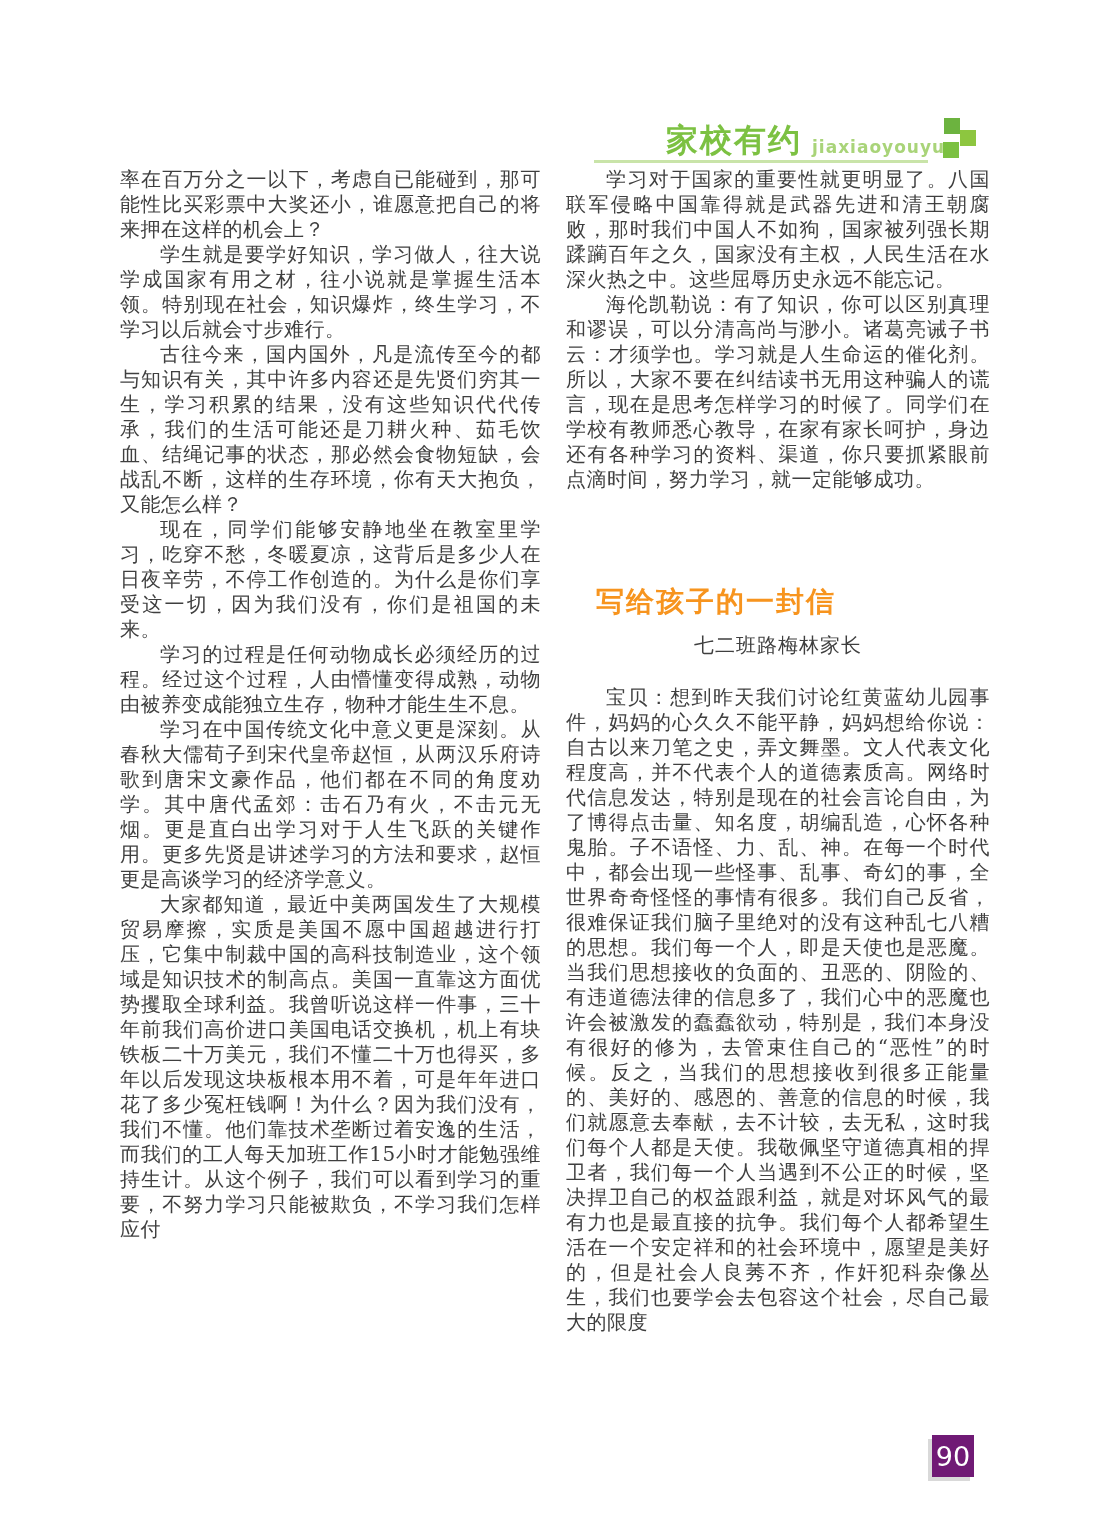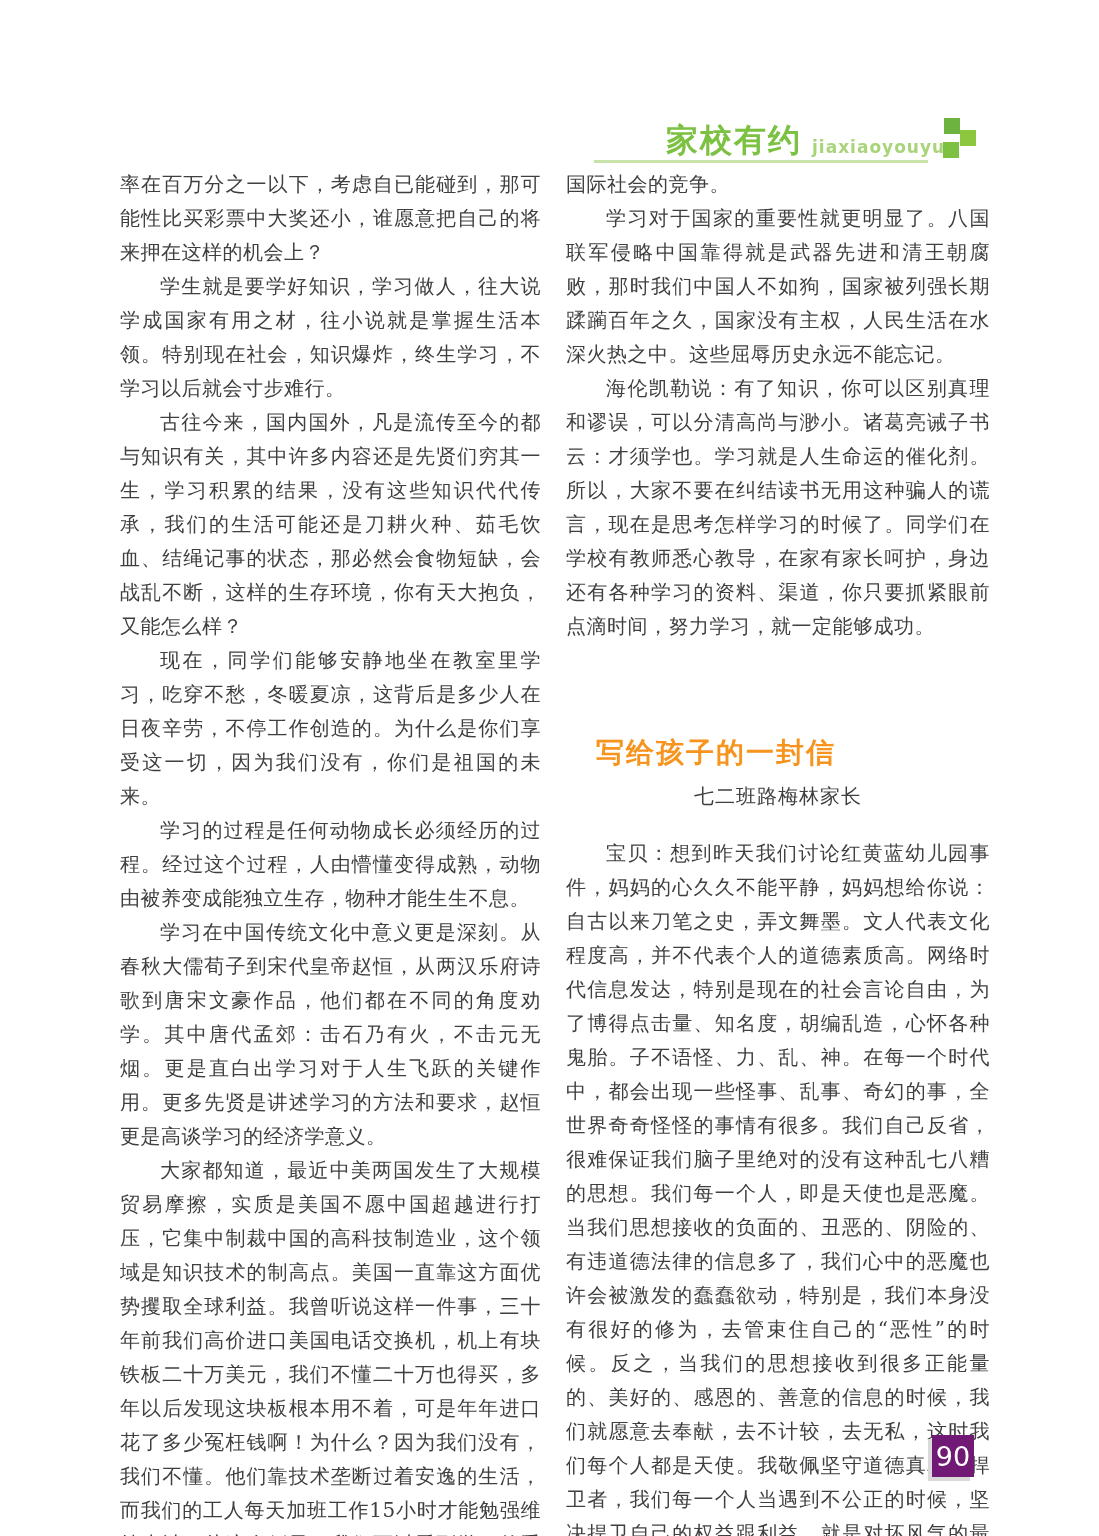--- a/index.html
+++ b/index.html
@@ -35,21 +35,21 @@
   .pixel-icon .sq1{left:6px;top:0;background:#6cb33f;}
   .pixel-icon .sq2{left:22px;top:12px;background:#8dc63f;}
   .pixel-icon .sq3{left:5px;top:24px;background:#7cc142;}
 
   
   .col{position:absolute;top:146px;}
   .col-left{left:120px;width:421px;}
   .col-right{left:566px;width:424px;}
   .col p{
     margin:0;
-    font-size:20px;line-height:34px;letter-spacing:0.5px;
+    font-size:20px;line-height:25px;letter-spacing:0.5px;
     color:#3f3f3f;
     text-align:justify;
     text-indent:2em;
   }
   .col p.cont{text-indent:0;}
 
   
   .article{margin-top:89px;}
   .art-title{
     font-weight:bold;color:#f7941e;
@@ -97,21 +97,20 @@
     <p class="cont">率在百万分之一以下，考虑自已能碰到，那可能性比买彩票中大奖还小，谁愿意把自己的将来押在这样的机会上？</p>
     <p>学生就是要学好知识，学习做人，往大说学成国家有用之材，往小说就是掌握生活本领。特别现在社会，知识爆炸，终生学习，不学习以后就会寸步难行。</p>
     <p>古往今来，国内国外，凡是流传至今的都与知识有关，其中许多内容还是先贤们穷其一生，学习积累的结果，没有这些知识代代传承，我们的生活可能还是刀耕火种、茹毛饮血、结绳记事的状态，那必然会食物短缺，会战乱不断，这样的生存环境，你有天大抱负，又能怎么样？</p>
     <p>现在，同学们能够安静地坐在教室里学习，吃穿不愁，冬暖夏凉，这背后是多少人在日夜辛劳，不停工作创造的。为什么是你们享受这一切，因为我们没有，你们是祖国的未来。</p>
     <p>学习的过程是任何动物成长必须经历的过程。经过这个过程，人由懵懂变得成熟，动物由被养变成能独立生存，物种才能生生不息。</p>
     <p>学习在中国传统文化中意义更是深刻。从春秋大儒荀子到宋代皇帝赵恒，从两汉乐府诗歌到唐宋文豪作品，他们都在不同的角度劝学。其中唐代孟郊：击石乃有火，不击元无烟。更是直白出学习对于人生飞跃的关键作用。更多先贤是讲述学习的方法和要求，赵恒更是高谈学习的经济学意义。</p>
     <p>大家都知道，最近中美两国发生了大规模贸易摩擦，实质是美国不愿中国超越进行打压，它集中制裁中国的高科技制造业，这个领域是知识技术的制高点。美国一直靠这方面优势攫取全球利益。我曾听说这样一件事，三十年前我们高价进口美国电话交换机，机上有块铁板二十万美元，我们不懂二十万也得买，多年以后发现这块板根本用不着，可是年年进口花了多少冤枉钱啊！为什么？因为我们没有，我们不懂。他们靠技术垄断过着安逸的生活，而我们的工人每天加班工作15小时才能勉强维持生计。从这个例子，我们可以看到学习的重要，不努力学习只能被欺负，不学习我们怎样应付</p>
   </div>
 
   <div class="col col-right">
-    <p class="cont">国际社会的竞争。</p>
     <p>学习对于国家的重要性就更明显了。八国联军侵略中国靠得就是武器先进和清王朝腐败，那时我们中国人不如狗，国家被列强长期蹂躏百年之久，国家没有主权，人民生活在水深火热之中。这些屈辱历史永远不能忘记。</p>
     <p>海伦凯勒说：有了知识，你可以区别真理和谬误，可以分清高尚与渺小。诸葛亮诫子书云：才须学也。学习就是人生命运的催化剂。所以，大家不要在纠结读书无用这种骗人的谎言，现在是思考怎样学习的时候了。同学们在学校有教师悉心教导，在家有家长呵护，身边还有各种学习的资料、渠道，你只要抓紧眼前点滴时间，努力学习，就一定能够成功。</p>
 
     <div class="article">
       <div class="art-title art-title-1">写给孩子的一封信</div>
       <div class="byline">七二班路梅林家长</div>
       <p class="letter">宝贝：想到昨天我们讨论红黄蓝幼儿园事件，妈妈的心久久不能平静，妈妈想给你说：自古以来刀笔之史，弄文舞墨。文人代表文化程度高，并不代表个人的道德素质高。网络时代信息发达，特别是现在的社会言论自由，为了博得点击量、知名度，胡编乱造，心怀各种鬼胎。子不语怪、力、乱、神。在每一个时代中，都会出现一些怪事、乱事、奇幻的事，全世界奇奇怪怪的事情有很多。我们自己反省，很难保证我们脑子里绝对的没有这种乱七八糟的思想。我们每一个人，即是天使也是恶魔。当我们思想接收的负面的、丑恶的、阴险的、有违道德法律的信息多了，我们心中的恶魔也许会被激发的蠢蠢欲动，特别是，我们本身没有很好的修为，去管束住自己的“恶性”的时候。反之，当我们的思想接收到很多正能量的、美好的、感恩的、善意的信息的时候，我们就愿意去奉献，去不计较，去无私，这时我们每个人都是天使。我敬佩坚守道德真相的捍卫者，我们每一个人当遇到不公正的时候，坚决捍卫自己的权益跟利益，就是对坏风气的最有力也是最直接的抗争。我们每个人都希望生活在一个安定祥和的社会环境中，愿望是美好的，但是社会人良莠不齐，作奸犯科杂像丛生，我们也要学会去包容这个社会，尽自己最大的限度</p>
     </div>
   </div>
 

